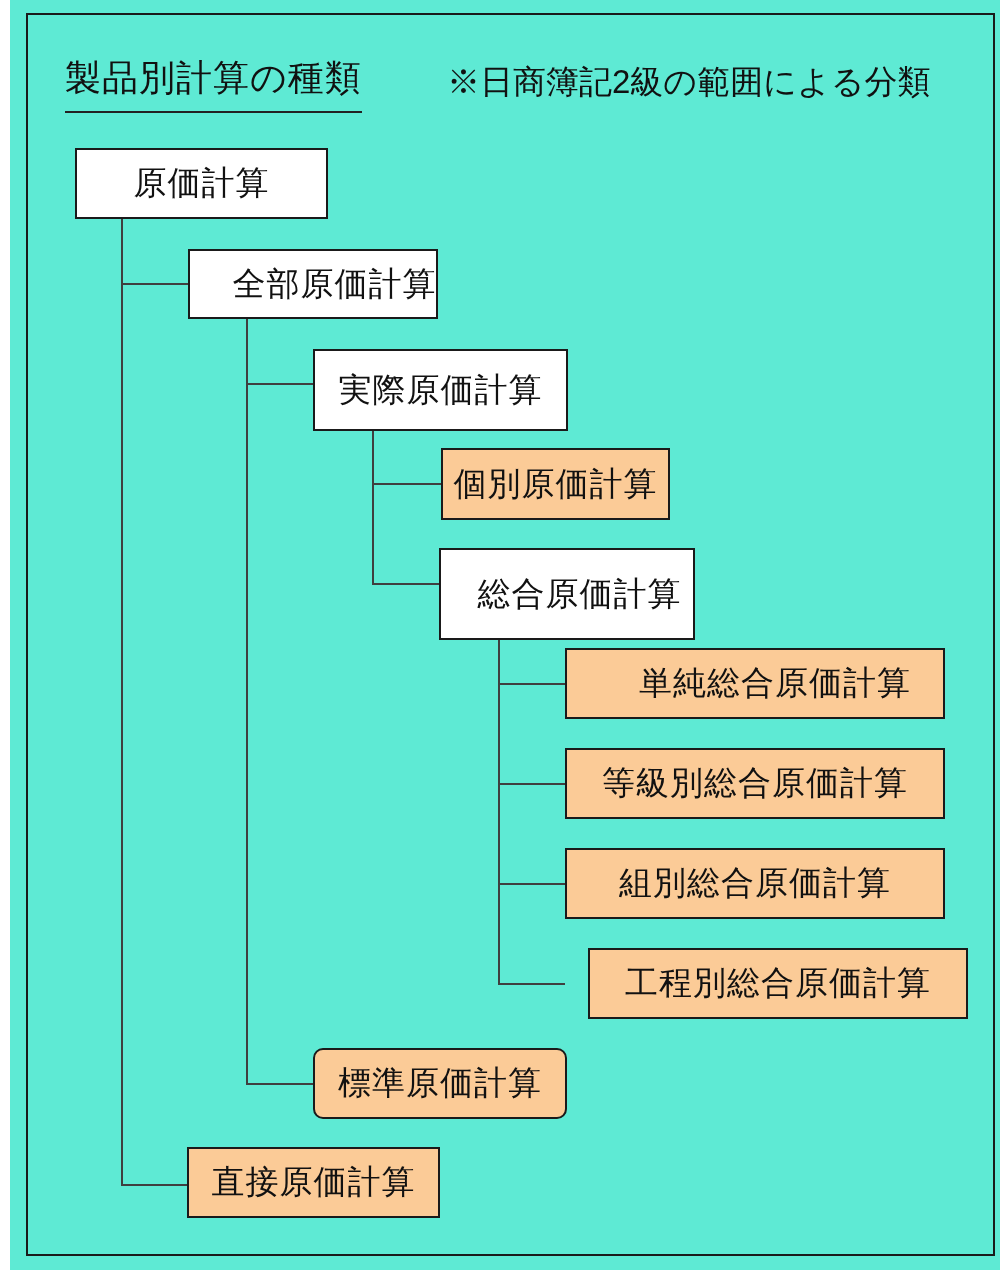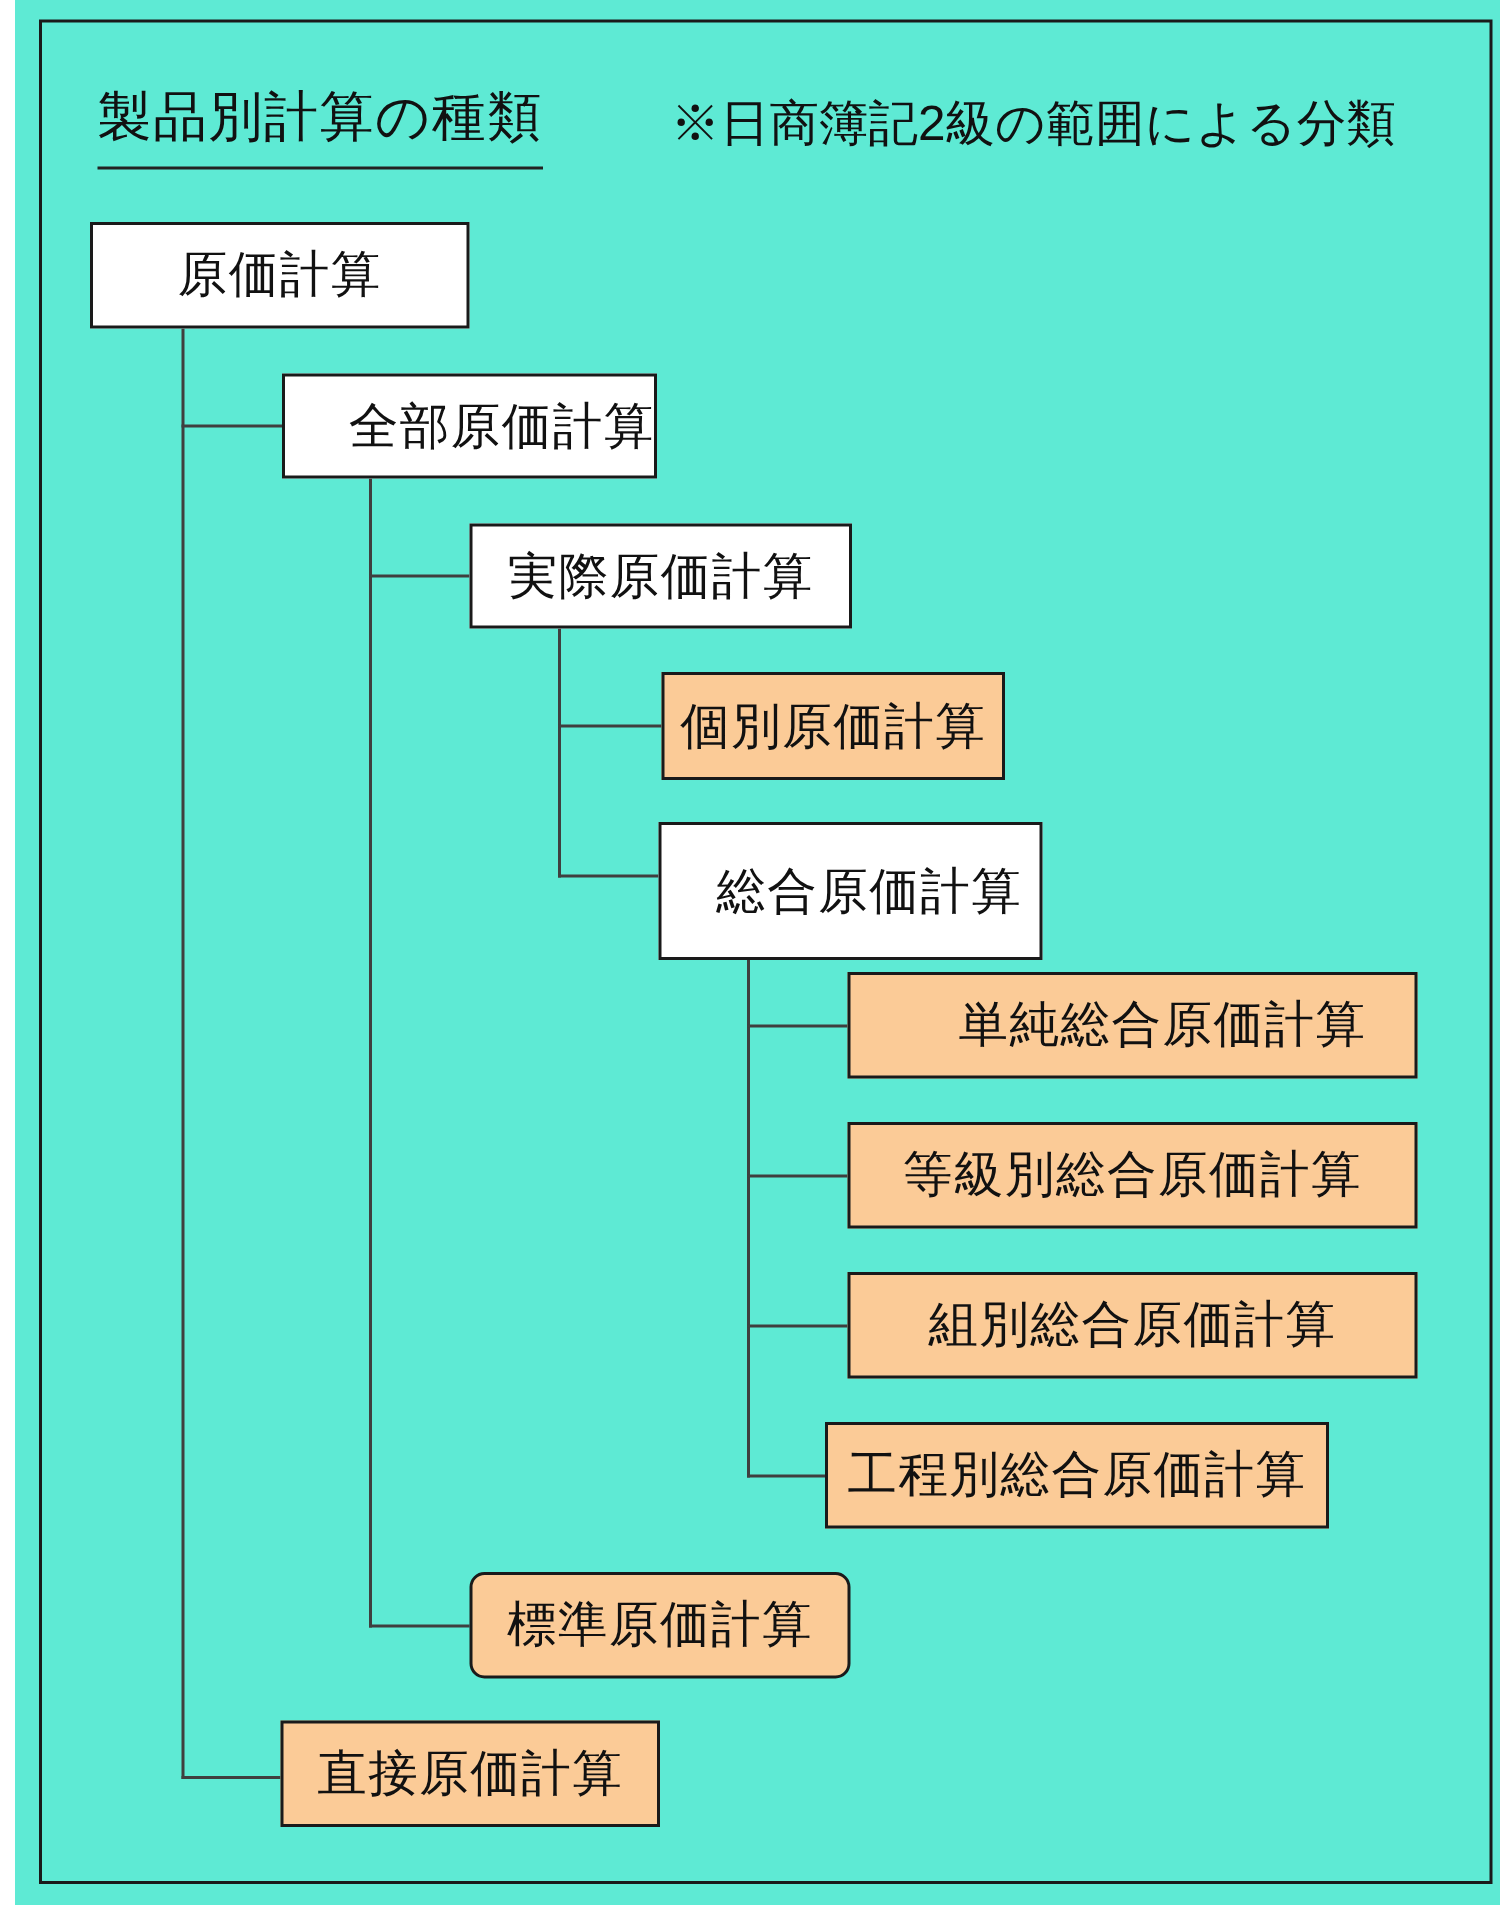--- a/index.html
+++ b/index.html
@@ -56,29 +56,29 @@
   .node.highlight { background: var(--highlight, #FBCB97); }
 
   .hline, .vline {
     position: absolute;
     background: var(--connector, #3f3f3f);
   }
   .hline { height: 2px; }
   .vline { width: 2px; }
 
   
-  .pos-genka      { left: 50px;  top: 148px; width: 253px; height: 71px; }
+  .pos-genka      { left: 65px;  top: 148px; width: 253px; height: 71px; }
   .pos-zenbu      { left: 178px; top: 249px; width: 250px; height: 70px; padding-left: 43px; }
-  .pos-jissai     { left: 303px; top: 349px; width: 255px; height: 70px; }
+  .pos-jissai     { left: 303px; top: 349px; width: 255px; height: 82px; }
   .pos-kobetsu    { left: 431px; top: 448px; width: 229px; height: 72px; }
   .pos-sogo       { left: 429px; top: 548px; width: 256px; height: 92px; padding-left: 25px; }
   .pos-tanjun     { left: 555px; top: 648px; width: 380px; height: 71px; padding-left: 40px; }
   .pos-tokyubetsu { left: 555px; top: 748px; width: 380px; height: 71px; }
   .pos-kumibetsu  { left: 555px; top: 848px; width: 380px; height: 71px; text-align: center; }
-  .pos-koteibetsu { left: 540px; top: 948px; width: 336px; height: 71px; }
+  .pos-koteibetsu { left: 578px; top: 948px; width: 380px; height: 71px; }
   .pos-hyojun     { left: 303px; top: 1048px; width: 254px; height: 71px; border-radius: 10px; }
   .pos-chokusetsu { left: 177px; top: 1147px; width: 253px; height: 71px; }
 
   
   .v1 { left: 111px; top: 219px;  height: 967px; }
   .v2 { left: 236px; top: 319px;  height: 766px; }
   .v3 { left: 362px; top: 419px;  height: 166px; }
   .v4 { left: 488px; top: 619px;  height: 366px; }
   .h1  { left: 111px; top: 283px;  width: 67px; }
   .h2  { left: 236px; top: 383px;  width: 67px; }

